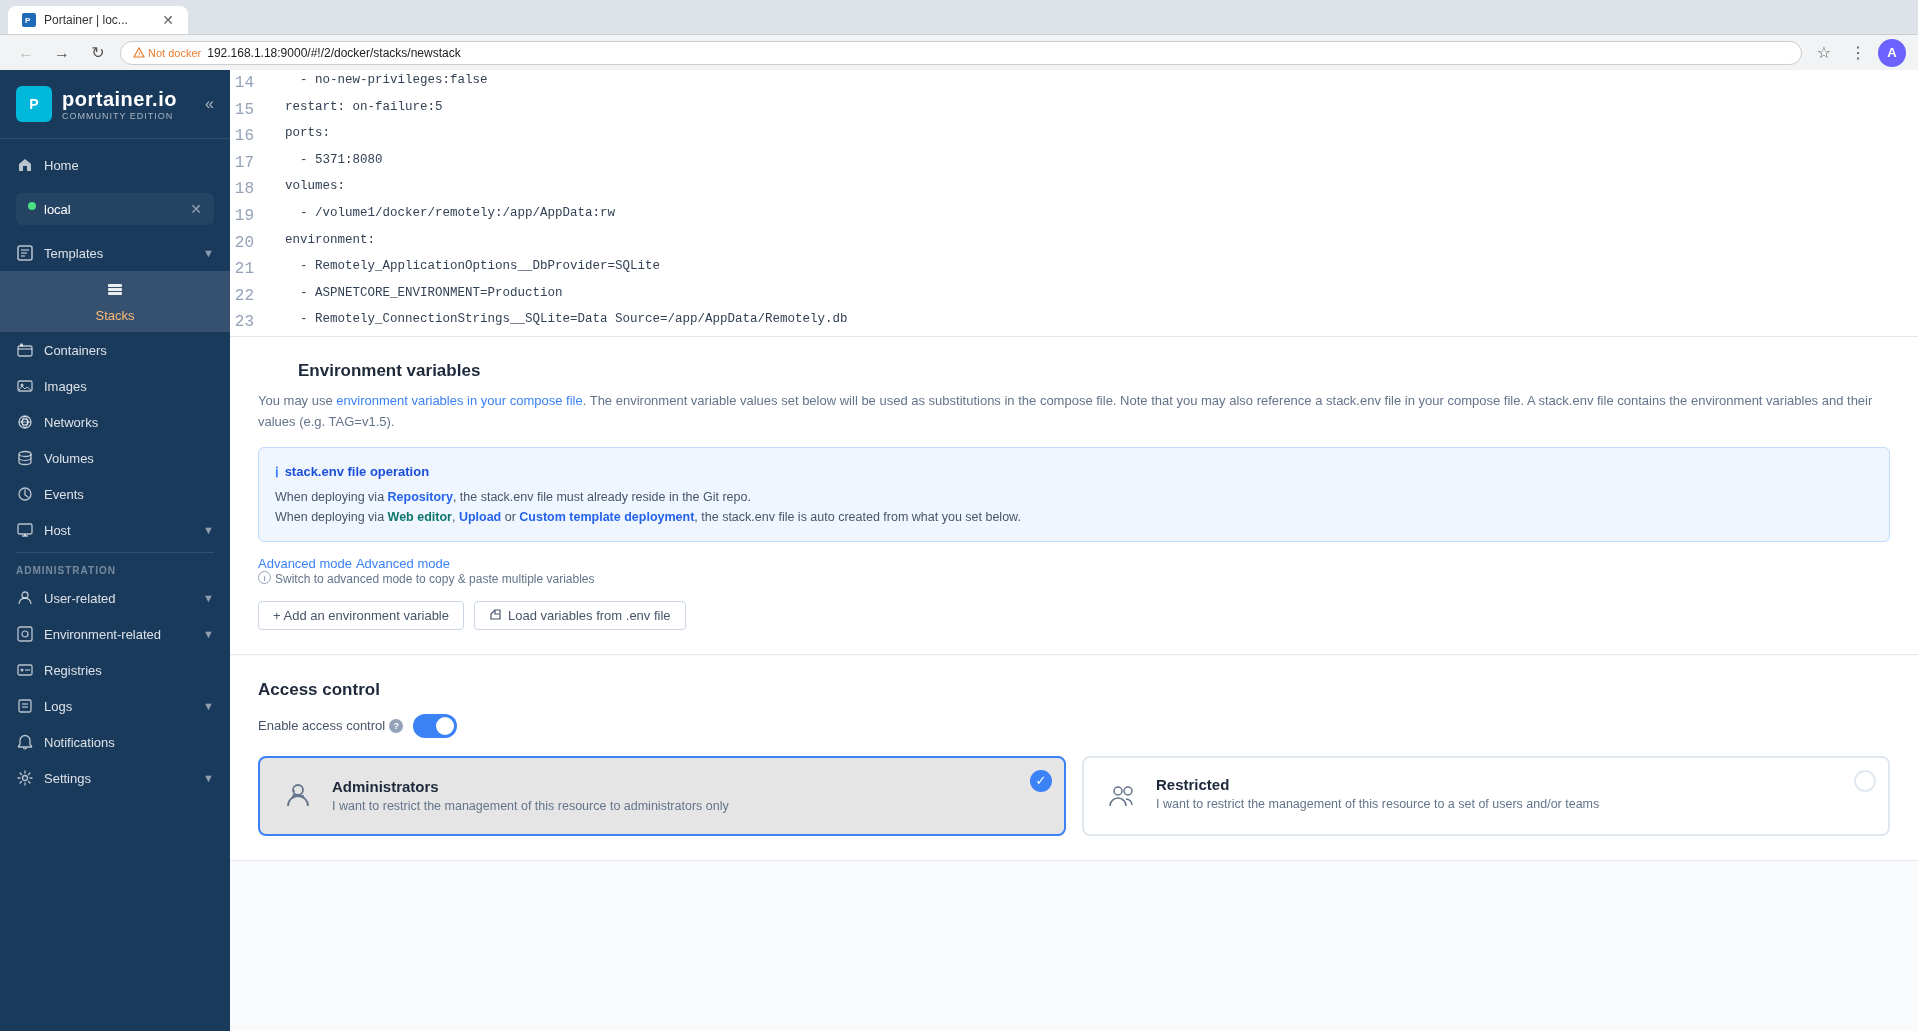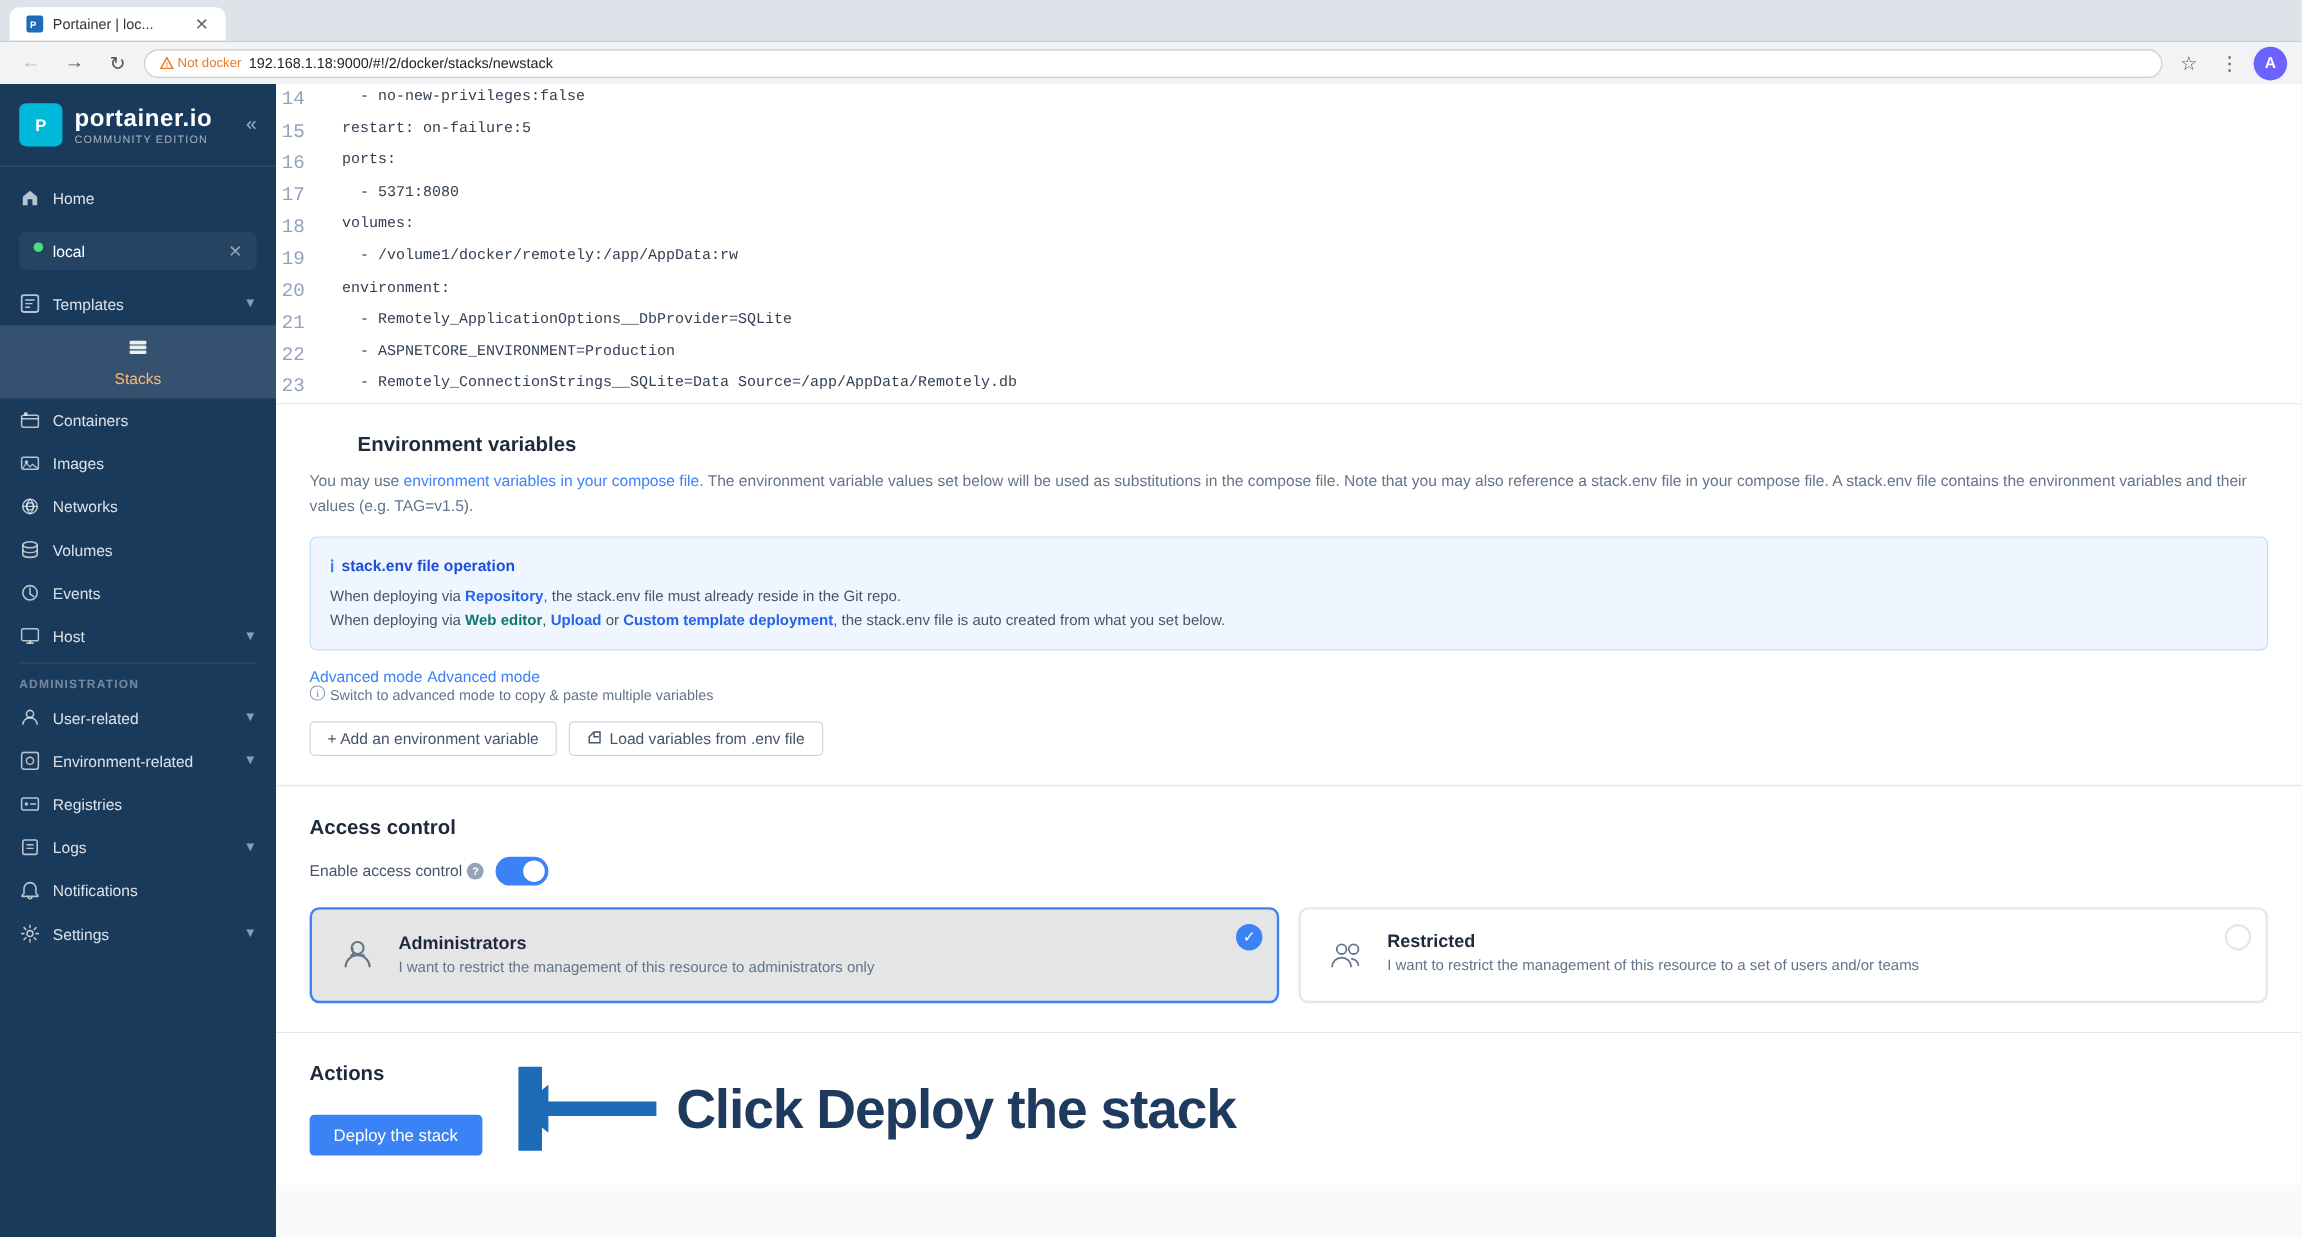--- a/index.html
+++ b/index.html
@@ -487,34 +487,15 @@
           </div>
           <div class="access-card-content">
             <div class="access-card-title">Restricted</div>
             <div class="access-card-desc">I want to restrict the management of this resource to a set of users and/or teams</div>
           </div>
           <div class="access-card-check" style="border:2px solid #e2e8f0;background:#fff;"></div>
         </div>
       </div>
     </div>
 
-    <div class="actions-section">
-      <div style="display:flex;flex-direction:column;gap:10px;">
-        <div class="actions-title">Actions</div>
-        <button class="btn-primary" style="align-self:flex-start;">Deploy the stack</button>
-      </div>
-
-      <div class="arrow-annotation">
-        <svg width="120" height="70" viewBox="0 0 120 70">
-          <defs>
-            <marker id="arrowhead" markerWidth="10" markerHeight="7" refX="0" refY="3.5" orient="auto">
-              <polygon points="0 0, 10 3.5, 0 7" fill="#1e6bb8"></polygon>
-            </marker>
-          </defs>
-          <path d="M115 35 L20 35" stroke="#1e6bb8" stroke-width="12" fill="none" marker-end="url(#arrowhead)"></path>
-          <polygon points="0,35 25,15 25,55" fill="#1e6bb8"></polygon>
-        </svg>
-        <span class="click-text">Click Deploy the stack</span>
-      </div>
-    </div>
 
   </div>
 </div>
 
 </body></html>

